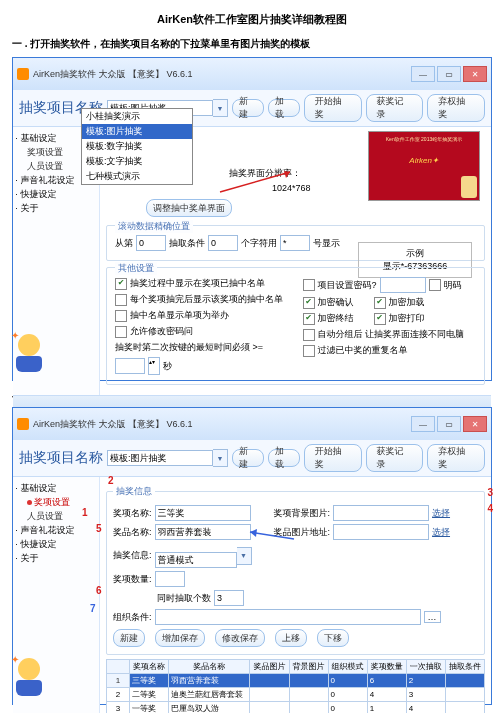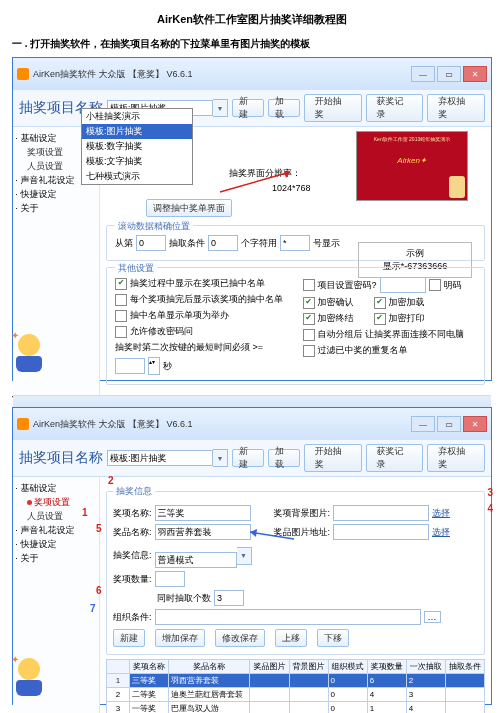--- a/index.html
+++ b/index.html
@@ -12,38 +12,38 @@
 .titlebar .title{flex:1}
 .winbtns{display:flex;gap:2px}
 .winbtn{width:22px;height:14px;background:#dbe9fb;border:1px solid #9cc1eb;font-size:8px;display:flex;align-items:center;justify-content:center}
 .winbtn.close{background:#e57373;color:#fff;border-color:#c94f4f}
 .ribbon-area{background:#f3f8ff;padding:4px 6px;border-bottom:1px solid #c8ddf7;display:flex;align-items:center;gap:4px}
 .lbl{font-size:14px;color:#2b5aa1;white-space:nowrap}
 .inp{height:14px;border:1px solid #9fbde0;background:#fff;font-size:9px;padding:0 2px}
 .combo{display:inline-flex;align-items:center}
 .combo .inp{width:100px}
 .combo .dd{width:14px;height:16px;border:1px solid #9fbde0;border-left:none;background:#eef5ff;display:flex;align-items:center;justify-content:center;font-size:7px;color:#4a6fa5}
-.btn{height:16px;border:1px solid #9cc1eb;background:linear-gradient(#fefefe,#e4effb);font-size:9px;padding:0 6px;display:inline-flex;align-items:center;border-radius:2px;color:#333}
+.btn{height:16px;border:1px solid #9cc1eb;background:linear-gradient(#fefefe,#e4effb);font-size:9px;padding:0 6px;display:inline-flex;align-items:center;border-radius:8px;color:#333}
 .btn2{height:18px;padding:4px 10px}
 .right-btns{margin-left:auto;display:flex;gap:4px}
 .body-area{display:flex}
 .tree{width:82px;padding:4px 2px;font-size:9px;line-height:14px;color:#333;background:#fcfdff}
 .tree .root{color:#000}
 .tree .indent{padding-left:12px}
 .tree .node{white-space:nowrap;cursor:default}
 .tree .red{color:#c70000}
 .tree .red-dot::before{content:'';display:inline-block;width:5px;height:5px;background:#d33;border-radius:50%;margin-right:2px;vertical-align:middle}
 .main{flex:1;padding:4px 6px;position:relative;border-left:1px solid #d9e7fa}
 .dropdown-list{position:absolute;top:18px;left:92px;width:110px;background:#fff;border:1px solid #888;z-index:5;font-size:9px}
 .dropdown-list div{padding:1px 4px}
 .dropdown-list .sel{background:#3168c9;color:#fff}
 .group{border:1px solid #cdddef;border-radius:2px;padding:6px 8px;margin-bottom:6px;position:relative}
 .group-title{position:absolute;top:-6px;left:8px;background:#fcfdff;padding:0 3px;font-size:9px;color:#4872b5}
 .row{display:flex;align-items:center;gap:3px;margin:3px 0;flex-wrap:wrap}
-.preview{position:absolute;right:18px;top:4px;width:117px}
+.preview{position:absolute;right:6px;top:4px;width:117px}
 .preview-img{width:112px;height:70px;background:#b4091e;border:1px solid #999;position:relative;color:#fff;font-size:6px;text-align:center;padding-top:4px;box-sizing:border-box}
 .preview-img .logo-area{font-size:5px;color:#ffe0a3}
 .preview-img .cat{position:absolute;right:2px;bottom:2px;width:16px;height:22px;background:#f5d78c;border-radius:3px}
 .preview-img .ktxt{margin-top:14px;font-size:8px;color:#ffd24d;font-style:italic}
 .cb{width:10px;height:10px;border:1px solid #888;display:inline-block;background:#fff;font-size:8px;line-height:8px;text-align:center;color:#2a7a2a}
 .cb.checked::after{content:'✔'}
 .two-col{display:flex;gap:14px}
 .col{flex:1}
 .tiny-inp{width:24px}
 .sample-box{border:1px solid #bbb;padding:4px 8px;text-align:center;position:absolute;right:12px;top:16px;width:96px}

